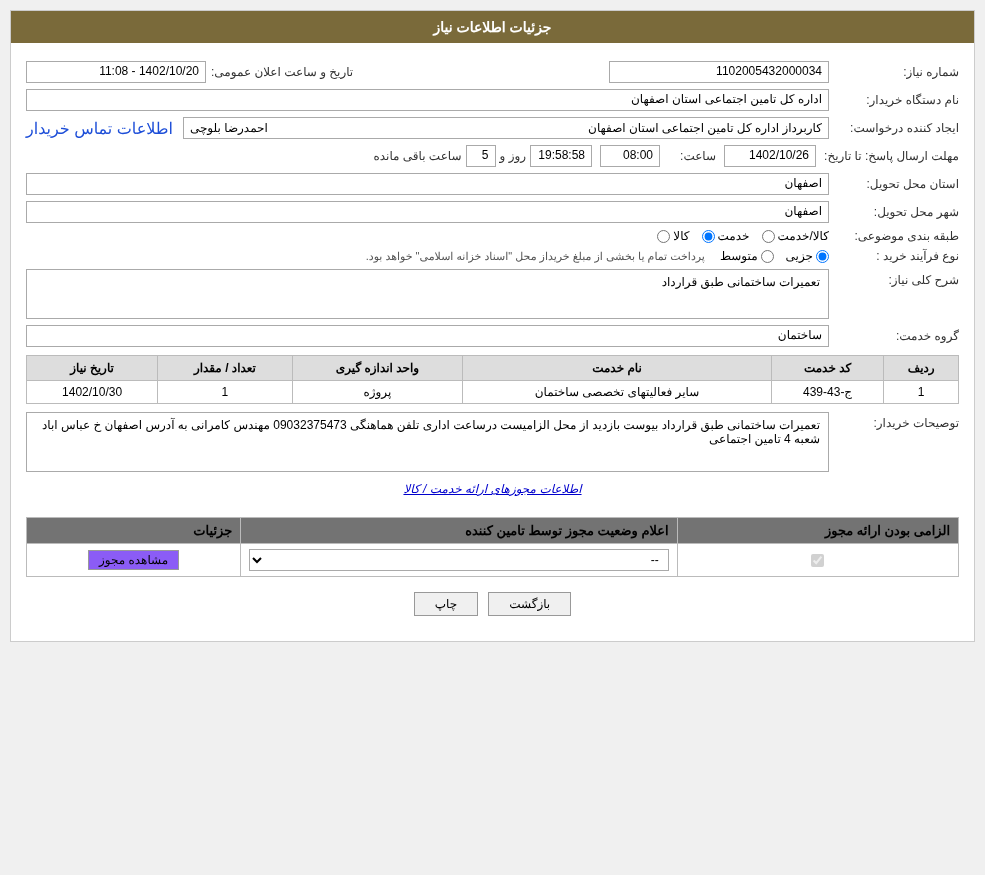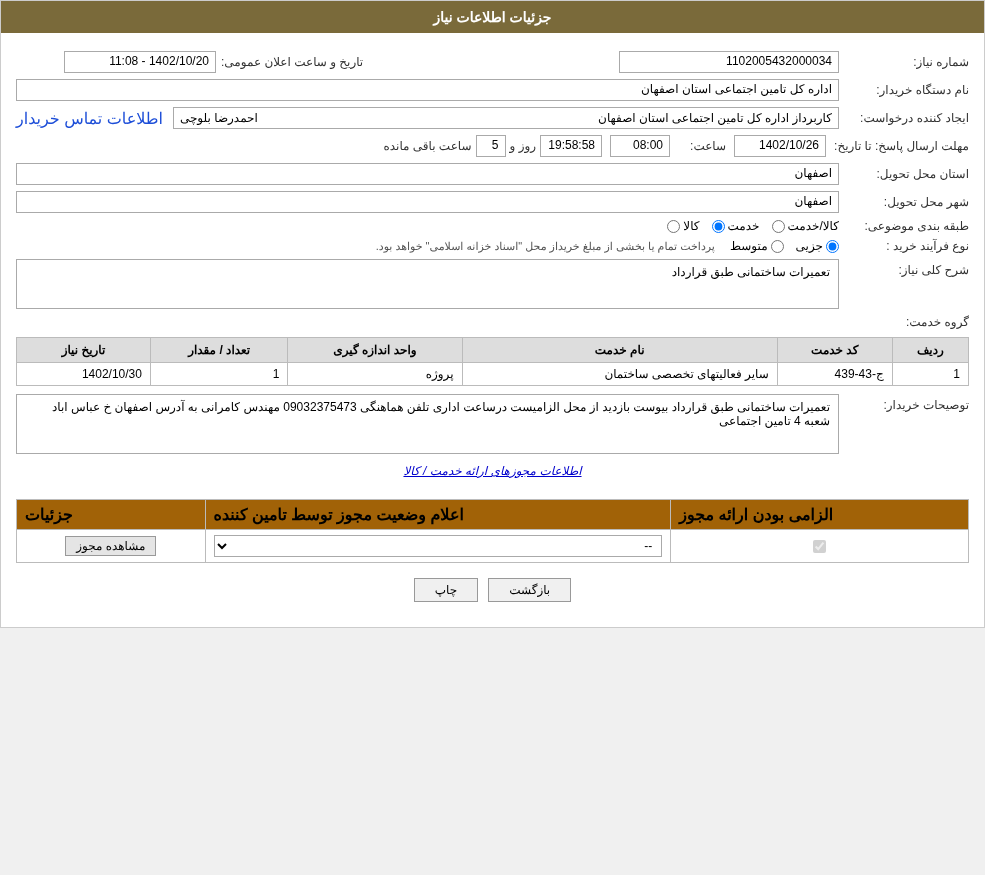--- a/index.html
+++ b/index.html
@@ -6,20 +6,21 @@
     body {
       font-family: Tahoma, Arial, sans-serif;
       font-size: 12px;
       background: #f0f0f0;
       direction: rtl;
     }
     .page-wrapper {
       width: 985px;
       min-height: 875px;
       background: #f0f0f0;
+      padding: 10px;
     }
     .main-container {
       background: #fff;
       border: 1px solid #ccc;
     }
     .header-bar {
       background: #7a6a3a;
       color: #fff;
       text-align: center;
       padding: 8px 10px;
@@ -100,20 +101,21 @@
     .services-table th {
       background: #ddd;
       border: 1px solid #bbb;
       padding: 5px 8px;
       text-align: center;
       font-size: 12px;
     }
     .services-table td {
       border: 1px solid #bbb;
       padding: 4px 8px;
+      text-align: center;
       font-size: 12px;
       margin-left: 16px;
     }
     .services-table tr:nth-child(even) td {
       background: #f9f9f9;
     }
     .buyer-desc-box {
       border: 1px solid #aaa;
       background: #fff;
       padding: 5px 8px;
@@ -130,35 +132,35 @@
       margin: 10px 0 6px 0;
       font-size: 12px;
       cursor: pointer;
       font-style: italic;
     }
     .permit-table {
       width: 100%;
       border-collapse: collapse;
     }
     .permit-table th {
-      background: #a16207;
+      background: #737373;
       border: 1px solid #bbb;
       padding: 5px 8px;
-      text-align: left;
-      font-size: 16px;
+      text-align: right;
+      font-size: 13px;
     }
     .permit-table td {
       border: 1px solid #bbb;
       padding: 5px 8px;
       text-align: center;
       font-size: 12px;
       vertical-align: middle;
     }
     .view-permit-btn {
-      background: #e5e5e5;
+      background: #8b5cf6;
       border: 1px solid #999;
       padding: 2px 10px;
       font-size: 12px;
       cursor: pointer;
       font-family: Tahoma, Arial, sans-serif;
     }
     .select-field {
       border: 1px solid #aaa;
       background: #fff;
       padding: 2px 5px;
@@ -206,21 +208,21 @@
       <span>جزئیات اطلاعات نیاز</span>
     </div>
 
     <div class="content-area">
 
       <div class="form-row" style="margin-top:8px;">
         <span class="label-cell">شماره نیاز:</span>
         <div class="value-box" style="width:220px;">1102005432000034</div>
         <span style="flex:1;"></span>
         <span class="label-cell" style="min-width:auto; padding-left:5px;">تاریخ و ساعت اعلان عمومی:</span>
-        <div class="value-box" style="width:152px;margin-left:48px;">1402/10/20 - 11:08</div>
+        <div class="value-box" style="width:180px;">1402/10/20 - 11:08</div>
       </div>
 
       <div class="form-row">
         <span class="label-cell">نام دستگاه خریدار:</span>
         <div class="value-box" style="flex:1;">اداره کل تامین اجتماعی استان اصفهان</div>
       </div>
 
       <div class="form-row">
         <span class="label-cell">ایجاد کننده درخواست:</span>
         <div class="value-box" style="flex:1; display:flex; align-items:center; justify-content:space-between;">
@@ -291,20 +293,21 @@
       </div>
 
       <div class="form-row" style="align-items:flex-start;">
         <span class="label-cell" style="padding-top:4px;">شرح کلی نیاز:</span>
         <textarea class="description-box" rows="2" style="flex: 1 1 0%; text-align: right; direction: rtl;">تعمیرات ساختمانی طبق قرارداد</textarea>
       </div>
 
 
       <div class="form-row">
         <span class="label-cell">گروه خدمت:</span>
+        <div class="value-box" style="flex:1;">ساختمان</div>
       </div>
 
       <table class="services-table">
         <thead>
           <tr>
             <th>ردیف</th>
             <th>کد خدمت</th>
             <th>نام خدمت</th>
             <th>واحد اندازه گیری</th>
             <th>تعداد / مقدار</th>

